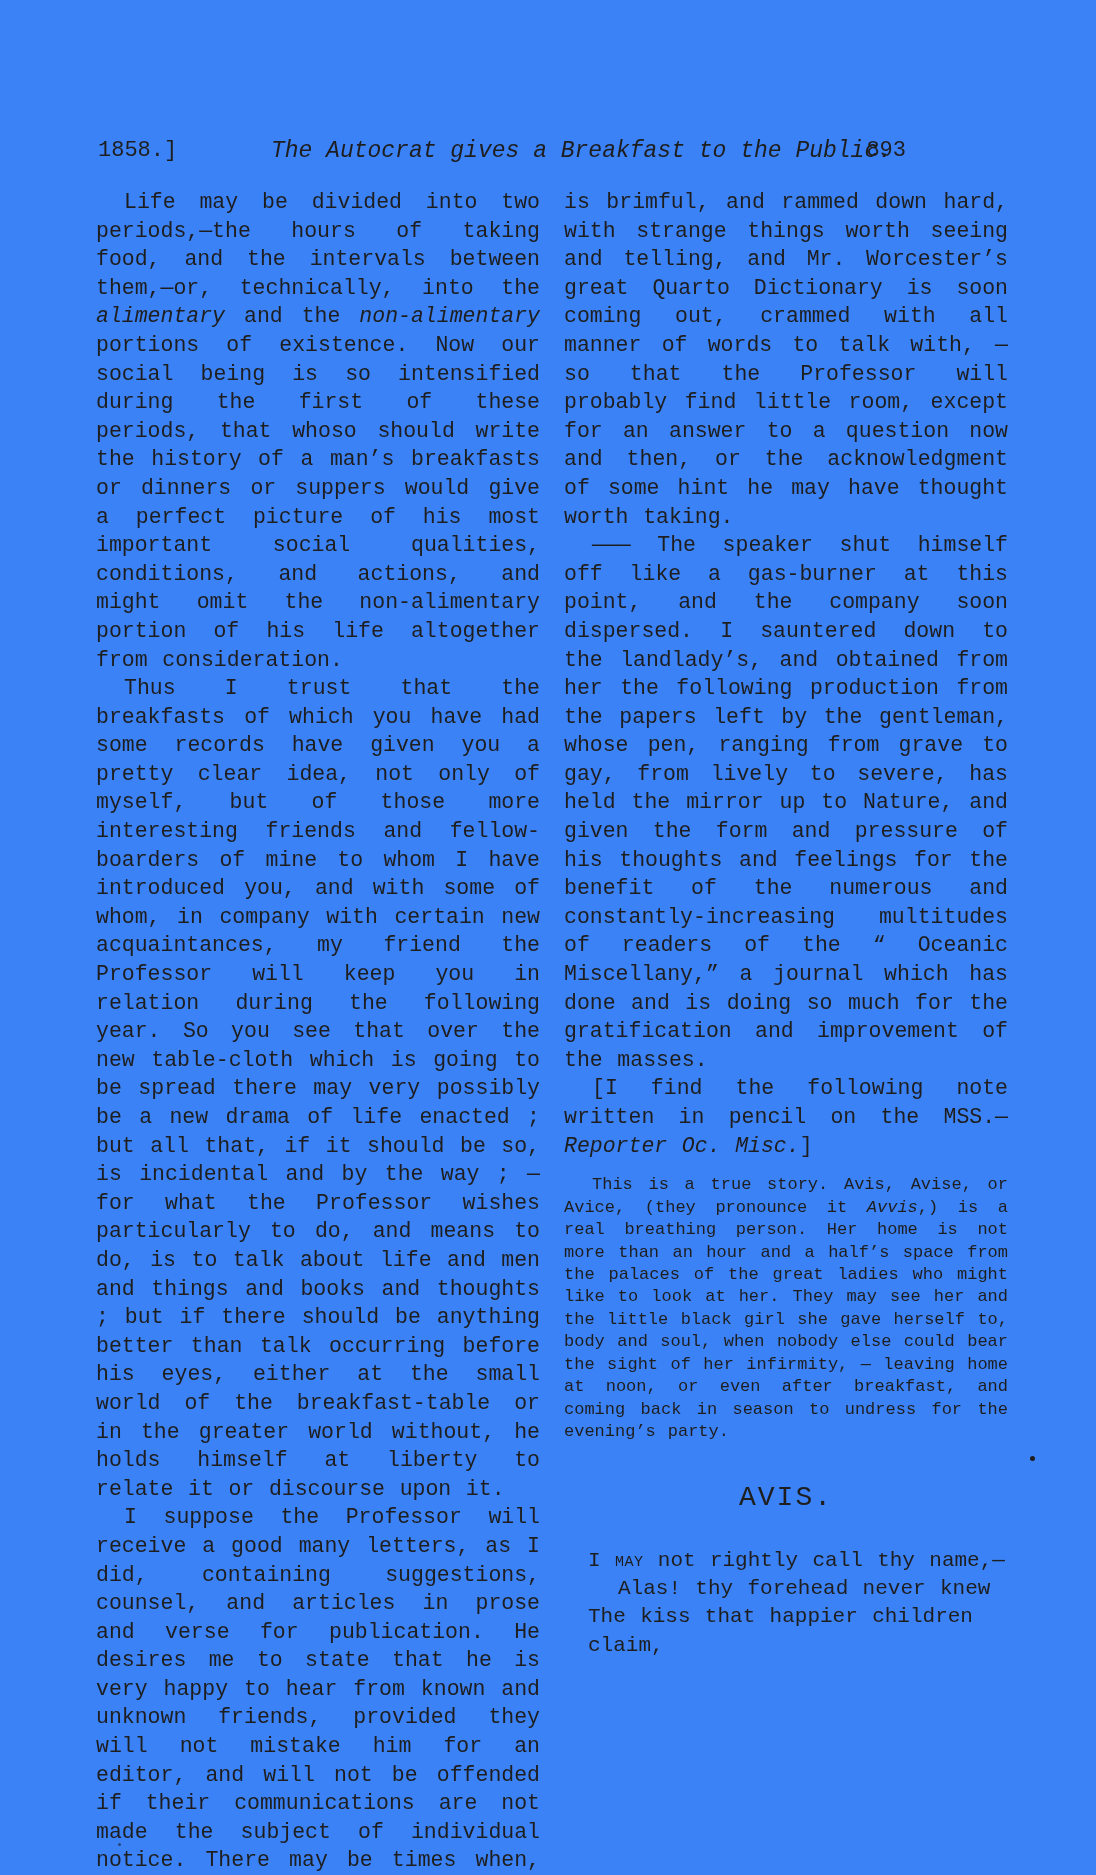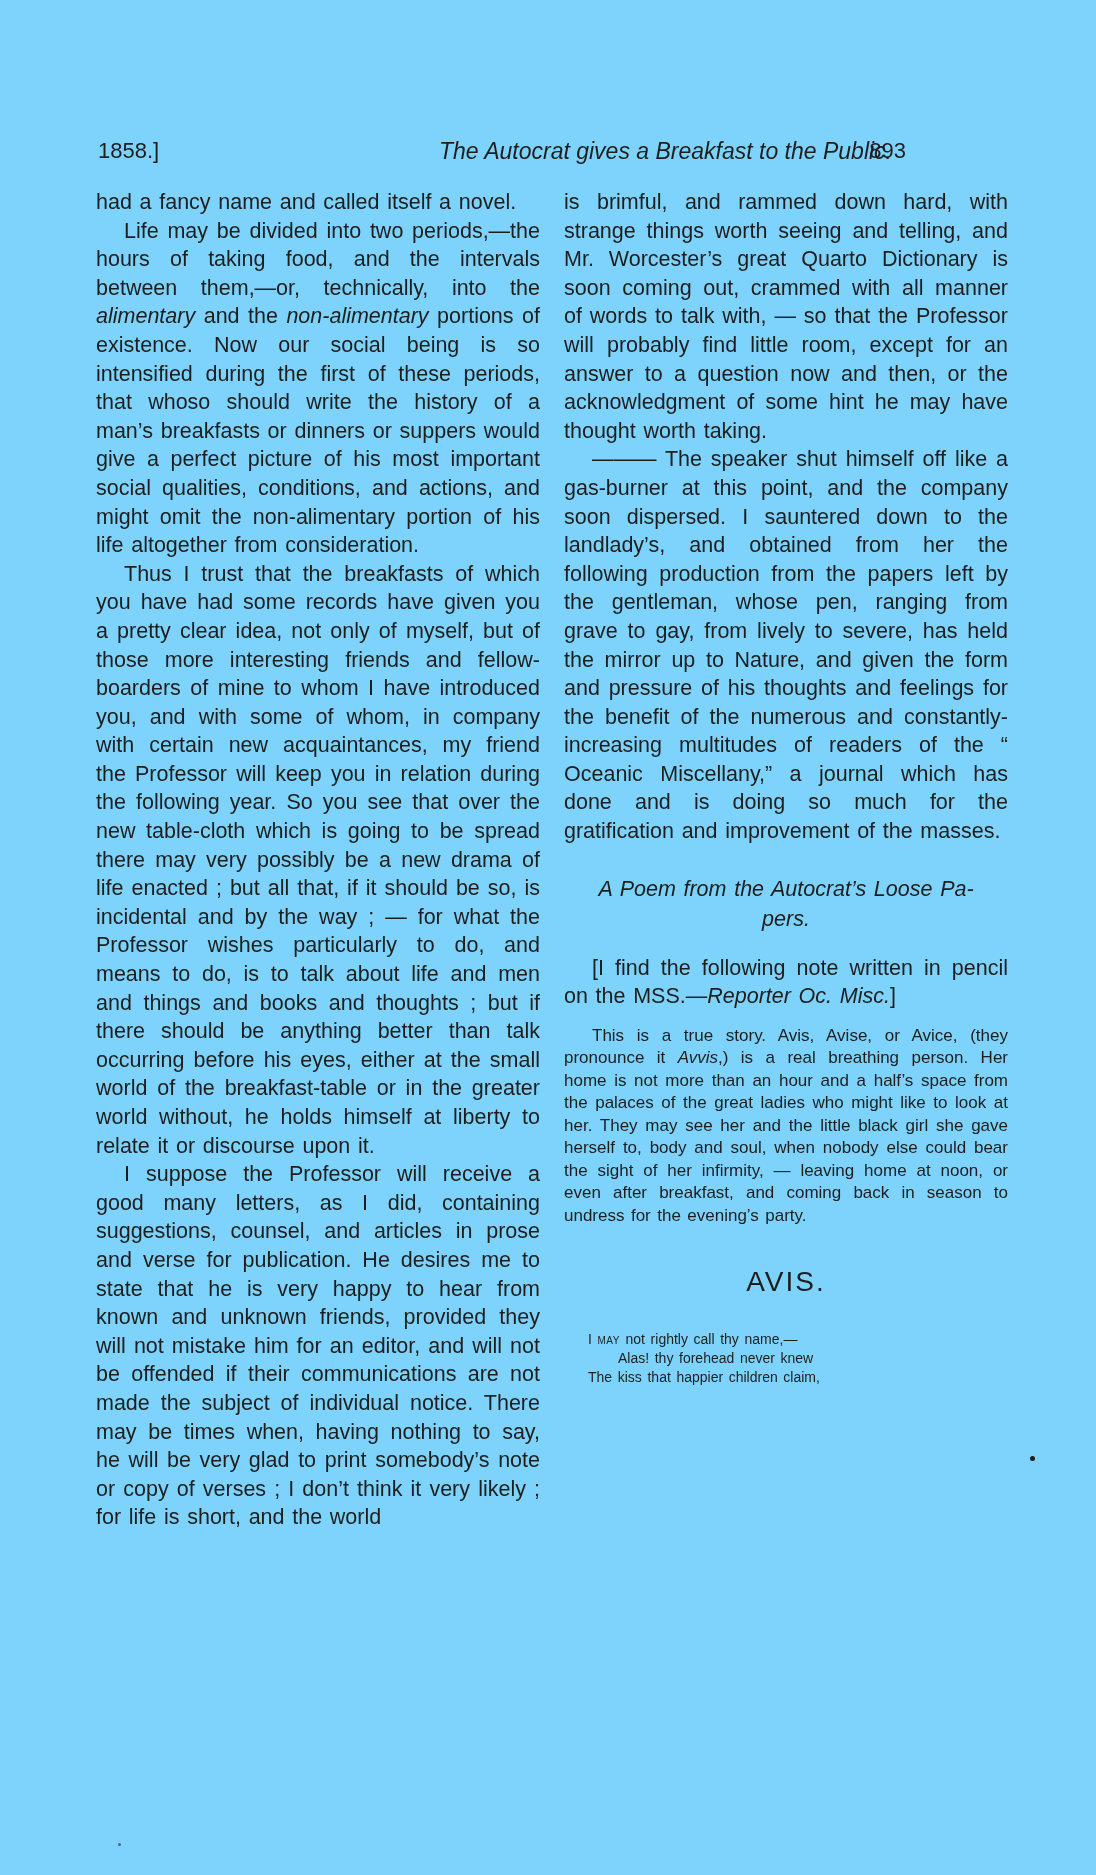--- a/index.html
+++ b/index.html
@@ -1,75 +1,73 @@
 <!DOCTYPE html>
 <html lang="en"><head>
 <meta charset="utf-8">
 <style>
   html,body{margin:0;padding:0;background:#ffffff;}
   .page{
     position:relative;
     width:1096px;height:1875px;
-    background:#7dd3fc;
+    background:#3b82f6;
     overflow:hidden;
-    font-family:Liberation Sans, sans-serif;
+    font-family:Liberation Mono, monospace;
     color:#1e1e1e;
   }
   .content{position:absolute;left:96px;top:138px;width:912px;}
   .pagehead{position:relative;height:34px;font-size:22px;}
   .hd-year{position:absolute;left:2px;top:0;}
   .hd-title{display:block;text-align:right;padding-right:116px;font-style:italic;font-size:23px;}
   .hd-page{position:absolute;right:102px;top:0;}
   .columns{display:flex;gap:24px;margin-top:16px;}
   .col{width:444px;text-align:justify;font-size:21.5px;line-height:1.33;word-spacing:0.08em;}
   p.para{margin:0;padding:0;}
   .indent{text-indent:28px;}
   .leadspace{margin-top:30px;}
   .small{font-size:17px;line-height:1.32;}
   .italic{font-style:italic;}
   .smallcaps{font-variant:small-caps;letter-spacing:0.5px;}
   .section-heading{font-style:italic;text-align:center;font-size:21.5px;line-height:1.4;margin-top:28px;margin-bottom:20px;}
   .notes{margin-bottom:4px;}
   .notes .small{margin-top:14px;}
   .poem-title{text-align:center;font-size:28px;letter-spacing:2px;margin:36px 0 30px 0;}
-  .poem{text-align:left;font-size:14px;line-height:1.35;padding-left:24px;}
+  .poem{text-align:left;font-size:21px;line-height:1.35;padding-left:24px;}
   .stanza{margin-bottom:28px;}
   .pindent{padding-left:30px;}
   .speck{position:absolute;background:#1e1e1e;border-radius:50%;}
   .speck1{left:1030px;top:1456px;width:5px;height:5px;}
   .speck2{left:118px;top:1843px;width:3px;height:3px;opacity:.6;}
 </style>
 </head>
 <body>
 
 <div class="page">
   <div class="content">
 
     <div class="pagehead">
       <span class="hd-year">1858.]</span>
       <span class="hd-title">The Autocrat gives a Breakfast to the Public.</span>
       <span class="hd-page">893</span>
     </div>
 
     <div class="columns">
       <div class="col">
-          <p class="para"><span>had a fancy name and called itself a novel.</span></p>
           <p class="para indent"><span>Life may be divided into two periods,—the hours of taking food, and the intervals between them,—or, technically, into the </span><span class="italic">alimentary</span><span> and the </span><span class="italic">non-alimentary</span><span> portions of existence. Now our social being is so intensified during the first of these periods, that whoso should write the history of a man’s breakfasts or dinners or suppers would give a perfect picture of his most important social qualities, conditions, and actions, and might omit the non-alimentary portion of his life altogether from consideration.</span></p>
           <p class="para indent"><span>Thus I trust that the breakfasts of which you have had some records have given you a pretty clear idea, not only of myself, but of those more interesting friends and fellow-boarders of mine to whom I have introduced you, and with some of whom, in company with certain new acquaintances, my friend the Professor will keep you in relation during the following year. So you see that over the new table-cloth which is going to be spread there may very possibly be a new drama of life enacted ; but all that, if it should be so, is incidental and by the way ; — for what the Professor wishes particularly to do, and means to do, is to talk about life and men and things and books and thoughts ; but if there should be anything better than talk occurring before his eyes, either at the small world of the breakfast-table or in the greater world without, he holds himself at liberty to relate it or discourse upon it.</span></p>
           <p class="para indent"><span>I suppose the Professor will receive a good many letters, as I did, containing suggestions, counsel, and articles in prose and verse for publication. He desires me to state that he is very happy to hear from known and unknown friends, provided they will not mistake him for an editor, and will not be offended if their communications are not made the subject of individual notice. There may be times when, having nothing to say, he will be very glad to print somebody’s note or copy of verses ; I don’t think it very likely ; for life is short, and the world</span></p>
         </div>
 
       <div class="col">
         <div>
             <p class="para"><span>is brimful, and rammed down hard, with strange things worth seeing and telling, and Mr. Worcester’s great Quarto Dictionary is soon coming out, crammed with all manner of words to talk with, — so that the Professor will probably find little room, except for an answer to a question now and then, or the acknowledgment of some hint he may have thought worth taking.</span></p>
             <p class="para indent leadspace"><span>——— The speaker shut himself off like a gas-burner at this point, and the company soon dispersed. I sauntered down to the landlady’s, and obtained from her the following production from the papers left by the gentleman, whose pen, ranging from grave to gay, from lively to severe, has held the mirror up to Nature, and given the form and pressure of his thoughts and feelings for the benefit of the numerous and constantly-increasing multitudes of readers of the “ Oceanic Miscellany,” a journal which has done and is doing so much for the gratification and improvement of the masses.</span></p>
           </div>
 
         <div class="poem-section">
-          <div class="section-heading"><span class="italic">A Poem from the Autocrat’s Loose Pa-</span><br><span class="italic">pers.</span></div>
 
           <div class="notes">
               <p class="para indent"><span>[I find the following note written in pencil on the MSS.—</span><span class="italic">Reporter Oc. Misc.</span><span>]</span></p>
               <p class="para indent small"><span>This is a true story. Avis, Avise, or Avice, (they pronounce it </span><span class="italic">Avvis</span><span>,) is a real breathing person. Her home is not more than an hour and a half’s space from the palaces of the great ladies who might like to look at her. They may see her and the little black girl she gave herself to, body and soul, when nobody else could bear the sight of her infirmity, — leaving home at noon, or even after breakfast, and coming back in season to undress for the evening’s party.</span></p>
             </div>
 
           <div class="poem-title">AVIS.</div>
 
           <div class="poem">
               <div class="stanza">

